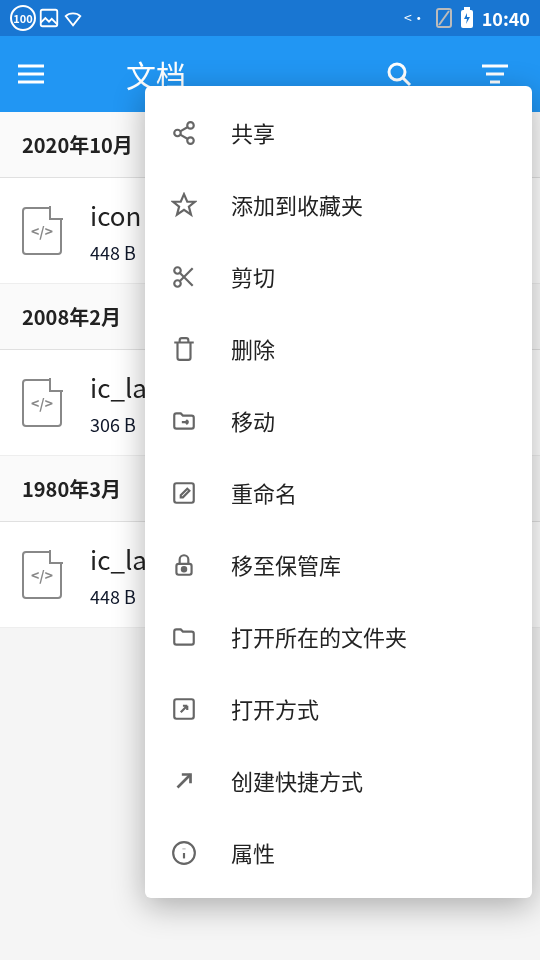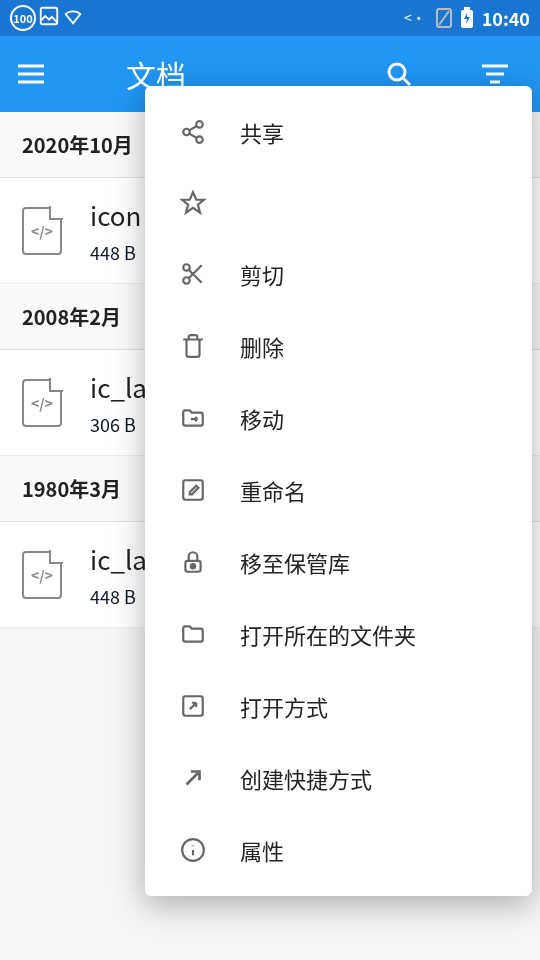--- a/index.html
+++ b/index.html
@@ -13,21 +13,21 @@
     }
     .status-bar {
       height: 36px;
       background: #1976d2;
       display: flex;
       align-items: center;
       padding: 0 10px;
       color: #fff;
       font-size: 18px;
     }
-    .status-left { display: flex; align-items: flex-start; gap: 2px; }
+    .status-left { display: flex; align-items: center; gap: 2px; }
     .status-right { margin-left: auto; display: flex; align-items: center; gap: 8px; }
     .battery-100 {
       width: 26px; height: 26px; border: 2px solid #fff; border-radius: 50%;
       display: flex; align-items: center; justify-content: center;
       font-size: 11px; font-weight: bold;
     }
     .app-bar {
       height: 76px;
       background: #2196f3;
       display: flex;
@@ -81,22 +81,22 @@
       left: 145px;
       right: 8px;
       background: #fff;
       border-radius: 6px;
       box-shadow: 0 8px 32px rgba(0,0,0,0.3);
       padding: 10px 0;
       z-index: 100;
     }
     .menu-item {
       display: flex;
-      align-items: center;
-      padding: 20px 33px;
+      align-items: flex-end;
+      padding: 20px 24px;
       cursor: pointer;
     }
     .menu-icon {
       width: 30px; height: 30px;
       margin-right: 32px;
       display: flex; align-items: center; justify-content: center;
       color: #666;
       flex-shrink: 0;
     }
     .menu-label { font-size: 22px; color: #222; }
@@ -207,20 +207,21 @@
         </svg>
     </span>
     <span class="menu-label">共享</span>
   </div>
   <div class="menu-item">
     <span class="menu-icon">
       <svg width="26" height="26" viewBox="0 0 24 24" fill="none" stroke="#666" stroke-width="2">
           <path d="M12 2l3 7h7l-5.5 4.5 2 7.5-6.5-4.5-6.5 4.5 2-7.5L2 9h7z"></path>
         </svg>
     </span>
+    <span class="menu-label">添加到收藏夹</span>
   </div>
   <div class="menu-item">
     <span class="menu-icon">
       <svg width="26" height="26" viewBox="0 0 24 24" fill="none" stroke="#666" stroke-width="2">
           <circle cx="6" cy="6" r="3"></circle>
           <circle cx="6" cy="18" r="3"></circle>
           <line x1="20" y1="4" x2="8.5" y2="15.5"></line>
           <line x1="20" y1="20" x2="8.5" y2="8.5"></line>
         </svg>
     </span>

